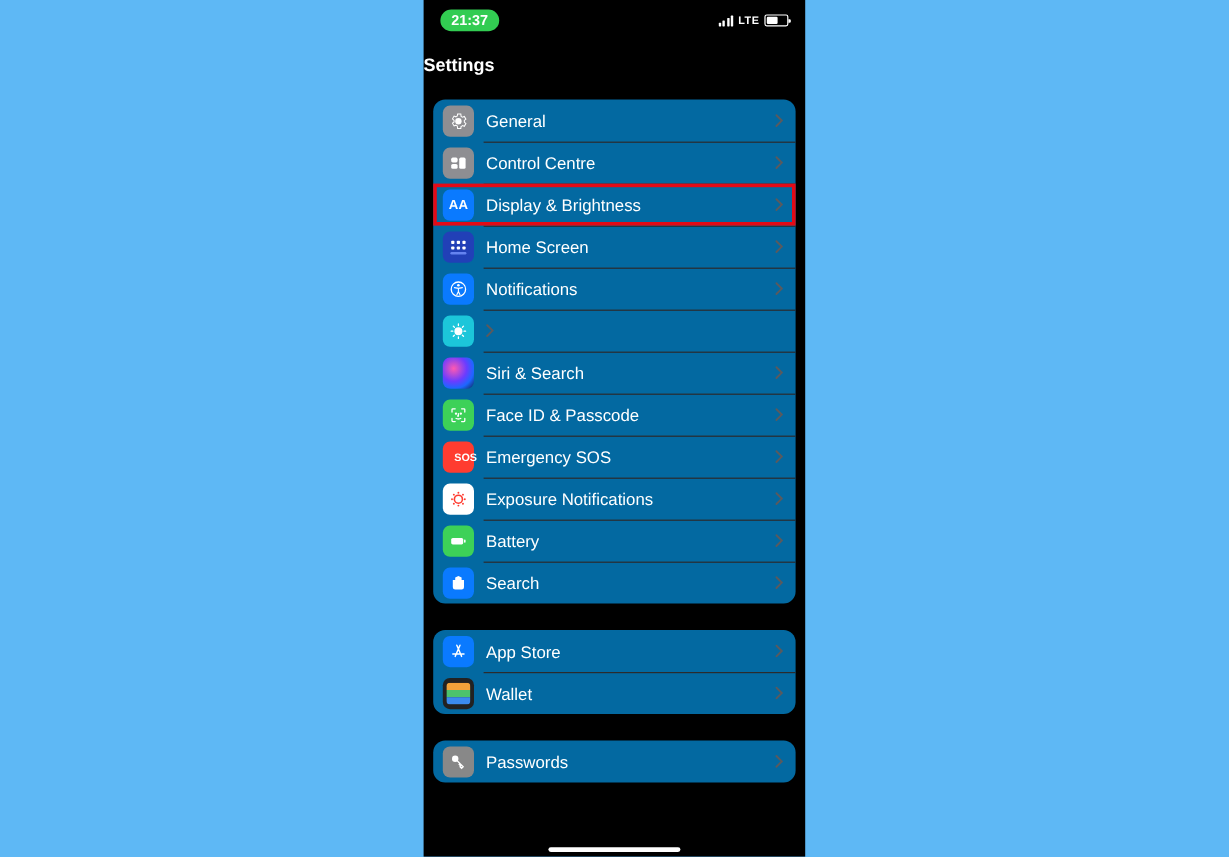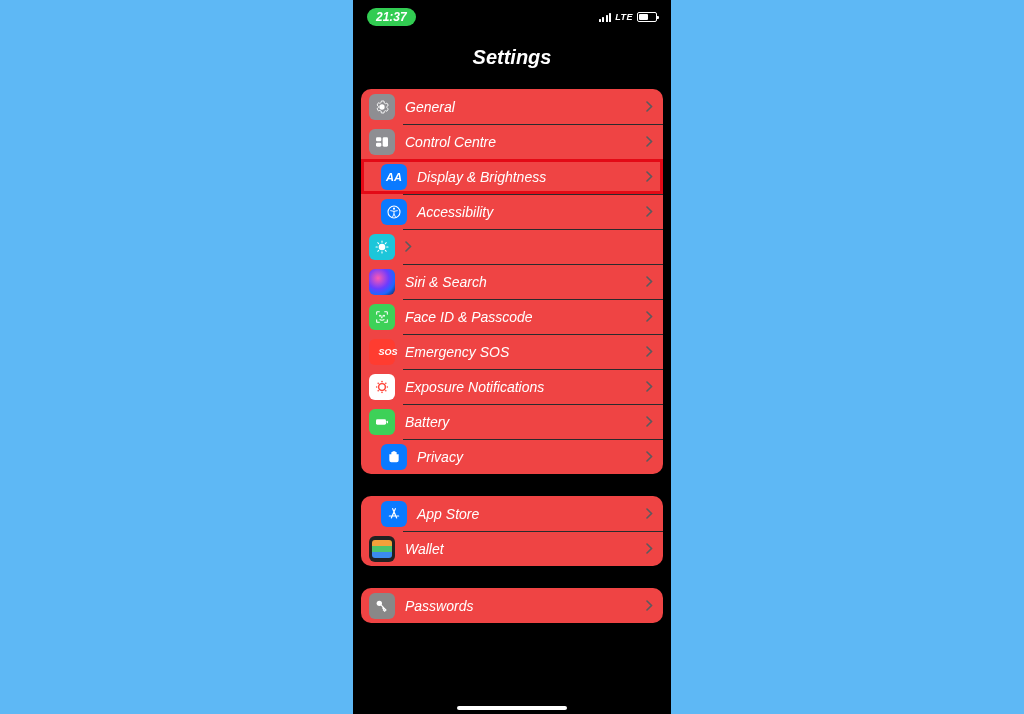--- a/index.html
+++ b/index.html
@@ -13,21 +13,20 @@
     font-family: -apple-system, "Helvetica Neue", Arial, sans-serif;
     overflow: hidden;
   }
   .phone {
     width: 318px;
     height: 714px;
     background: #000;
     color: #fff;
     position: relative;
     overflow: hidden;
-    font-style: italic;
   }
   .status-bar {
     height: 30px;
     display: flex;
     align-items: center;
     justify-content: space-between;
     padding: 4px 14px 0 14px;
   }
   .time-pill {
     background: #32cc52;
@@ -80,30 +79,30 @@
   }
   .battery-fill {
     position: absolute;
     left: 1px; top: 1px;
     height: 6px;
     width: 9px;
     background: #fff;
     border-radius: 1px;
   }
   .page-title {
-    text-align: center;
-    font-size: 20px;
+    text-align: left;
+    font-size: 15px;
     font-weight: 600;
     padding: 16px 0 20px 0;
   }
   .content {
     padding: 0 8px 0 8px;
   }
   .group {
-    background: #ef4444;
+    background: #0369a1;
     border-radius: 10px;
     margin-bottom: 22px;
     overflow: visible;
   }
   .row {
     display: flex;
     align-items: center;
     height: 35px;
     padding: 0 10px 0 8px;
     position: relative;
@@ -154,21 +153,21 @@
     left: 50%;
     transform: translateX(-50%);
     width: 110px;
     height: 4px;
     background: #fff;
     border-radius: 3px;
   }
   
   .bg-gray1  { background: #8e8e92; }
   .bg-gray2  { background: #8e8e92; }
-  .bg-blue   { background: #0a7aff; margin-left: 12px; }
+  .bg-blue   { background: #0a7aff; }
   .bg-teal   { background: #1cc6da; }
   .bg-siri   { background: radial-gradient(circle at 35% 35%, #ff59b1 0%, #6b3cff 45%, #1c67ff 70%, #0e2852 100%); }
   .bg-green  { background: #3dd158; }
   .bg-red    { background: #ff3c30; }
   .bg-white  { background: #fff; color:#333; }
   .bg-purple { background: #2140b7; }
   .bg-darkg  { background: #888888; }
 </style>
 </head>
 <body>
@@ -229,28 +228,47 @@
         <div class="highlight"></div>
         <div class="icon bg-blue" style="font-size:11px;font-weight:600;">AA</div>
         <div class="label">Display &amp; Brightness</div>
         <div class="chevron">
           <svg width="7" height="11" viewBox="0 0 7 11">
               <path d="M1 1l4.5 4.5L1 10" stroke="#5a5a5e" stroke-width="1.6" fill="none" stroke-linecap="round"></path>
             </svg>
         </div>
       </div>
       <div class="row">
+        <div class="icon bg-purple">
+          <svg width="16" height="16" viewBox="0 0 24 24" fill="#fff">
+              <rect x="3" y="4" width="4" height="4" rx="1"></rect>
+              <rect x="10" y="4" width="4" height="4" rx="1"></rect>
+              <rect x="17" y="4" width="4" height="4" rx="1"></rect>
+              <rect x="3" y="11" width="4" height="4" rx="1"></rect>
+              <rect x="10" y="11" width="4" height="4" rx="1"></rect>
+              <rect x="17" y="11" width="4" height="4" rx="1"></rect>
+              <rect x="2" y="18" width="20" height="3" rx="1.5" fill="#6583f0"></rect>
+            </svg>
+        </div>
+        <div class="label">Home Screen</div>
+        <div class="chevron">
+          <svg width="7" height="11" viewBox="0 0 7 11">
+              <path d="M1 1l4.5 4.5L1 10" stroke="#5a5a5e" stroke-width="1.6" fill="none" stroke-linecap="round"></path>
+            </svg>
+        </div>
+      </div>
+      <div class="row">
         <div class="icon bg-blue">
           <svg width="16" height="16" viewBox="0 0 24 24" fill="none">
               <circle cx="12" cy="12" r="9" stroke="#fff" stroke-width="1.6"></circle>
               <circle cx="12" cy="7" r="1.6" fill="#fff"></circle>
               <path d="M7 10l5 1 5-1M12 11v4l-2 4M12 15l2 4" stroke="#fff" stroke-width="1.4" stroke-linecap="round"></path>
             </svg>
         </div>
-        <div class="label">Accessibility</div>
+        <div class="label">Notifications</div>
         <div class="chevron">
           <svg width="7" height="11" viewBox="0 0 7 11">
               <path d="M1 1l4.5 4.5L1 10" stroke="#5a5a5e" stroke-width="1.6" fill="none" stroke-linecap="round"></path>
             </svg>
         </div>
       </div>
       <div class="row">
         <div class="icon bg-teal">
           <svg width="16" height="16" viewBox="0 0 24 24" fill="#fff">
               <circle cx="12" cy="12" r="5" fill="#fff"></circle>
@@ -334,21 +352,21 @@
               <path d="M1 1l4.5 4.5L1 10" stroke="#5a5a5e" stroke-width="1.6" fill="none" stroke-linecap="round"></path>
             </svg>
         </div>
       </div>
       <div class="row">
         <div class="icon bg-blue">
           <svg width="16" height="16" viewBox="0 0 24 24" fill="#fff">
               <path d="M12 3l4 2v3h3v9a3 3 0 01-3 3H8a3 3 0 01-3-3v-9h3V5l4-2z"></path>
             </svg>
         </div>
-        <div class="label">Privacy</div>
+        <div class="label">Search</div>
         <div class="chevron">
           <svg width="7" height="11" viewBox="0 0 7 11">
               <path d="M1 1l4.5 4.5L1 10" stroke="#5a5a5e" stroke-width="1.6" fill="none" stroke-linecap="round"></path>
             </svg>
         </div>
       </div>
     </div>
 
     <div class="group">
       <div class="row">

